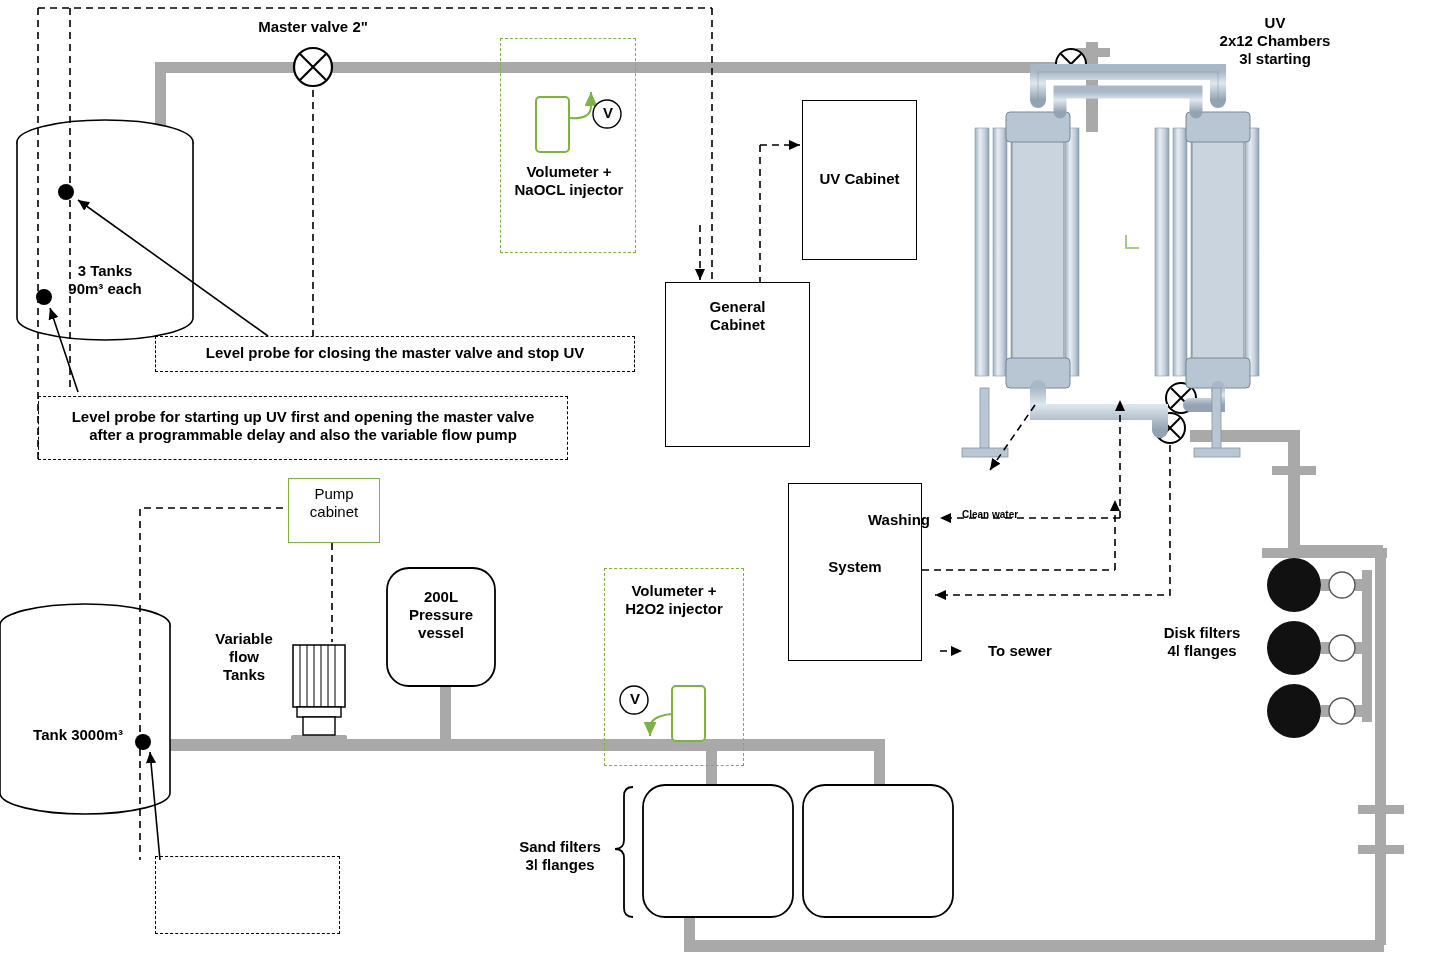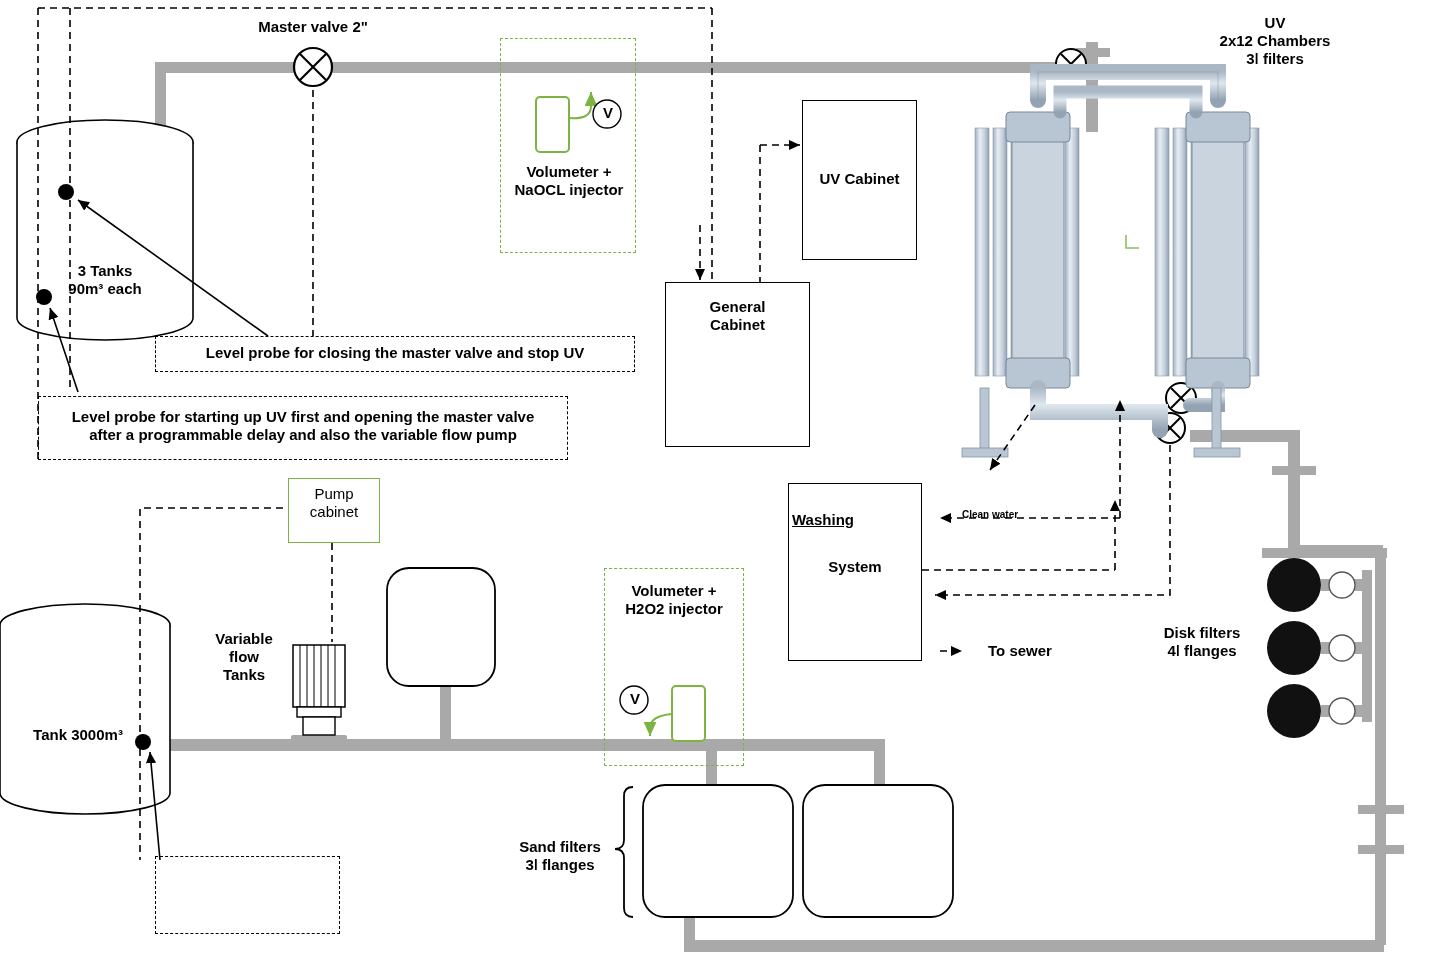--- a/index.html
+++ b/index.html
@@ -276,21 +276,21 @@
   <div class="dashbox green" style="left:604px; top:568px; width:140px; height:198px;"></div>
   <div class="greenbox" style="left:288px; top:478px; width:92px; height:65px;"></div>
   <div class="solidbox" style="left:802px; top:100px; width:115px; height:160px;"></div>
   <div class="solidbox" style="left:665px; top:282px; width:145px; height:165px;"></div>
   <div class="solidbox" style="left:788px; top:483px; width:134px; height:178px;"></div>
 
   <div class="lbl" style="left:213px; top:18px; width:200px; font-size:15px;">Master valve 2"</div>
 
   <div class="lbl" style="left:1180px; top:14px; width:190px; font-size:15px;">UV
 2x12 Chambers
-3ǀ filters</div>
+3ǀ starting</div>
 
   <div class="lbl" style="left:498px; top:163px; width:142px; font-size:15px;">Volumeter +
 NaOCL injector</div>
 
   <div class="lbl" style="left:598px; top:104px; width:20px; font-size:15px;">V</div>
 
   <div class="lbl" style="left:802px; top:170px; width:115px; font-size:15px;">UV Cabinet</div>
 
   <div class="lbl" style="left:665px; top:298px; width:145px; font-size:15px;">General
 Cabinet</div>
@@ -303,27 +303,30 @@
 
   <div class="lbl" style="left:160px; top:344px; width:470px; font-size:15px;">Level probe for closing the master valve and stop UV</div>
 
   <div class="lbl" style="left:288px; top:485px; width:92px; font-size:15px; font-weight:normal;">Pump
 cabinet</div>
 
   <div class="lbl" style="left:196px; top:630px; width:96px; font-size:15px;">Variable
 flow
 Tanks</div>
 
+  <div class="lbl" style="left:387px; top:588px; width:108px; font-size:15px;">200L
+Pressure
+vessel</div>
 
   <div class="lbl" style="left:602px; top:582px; width:144px; font-size:15px;">Volumeter +
 H2O2 injector</div>
 
   <div class="lbl" style="left:625px; top:690px; width:20px; font-size:15px;">V</div>
 
-  <div class="lbl" style="left:756px; top:511px; width:134px; font-size:15px;text-decoration:underline;">Washing</div>
+  <div class="lbl" style="left:832px; top:511px; width:134px; font-size:15px;">Washing</div>
   <div class="lbl" style="left:788px; top:558px; width:134px; font-size:15px;">System</div>
 
   <div class="lbl" style="left:962px; top:509px; width:130px; font-size:10px; text-align:left;">Clean water</div>
 
   <div class="lbl" style="left:968px; top:642px; width:110px; font-size:15px; text-align:left;margin-left:20px;">To sewer</div>
 
   <div class="lbl" style="left:1142px; top:624px; width:120px; font-size:15px;">Disk filters
 4ǀ flanges</div>
 
   <div class="lbl" style="left:498px; top:838px; width:124px; font-size:15px;">Sand filters

